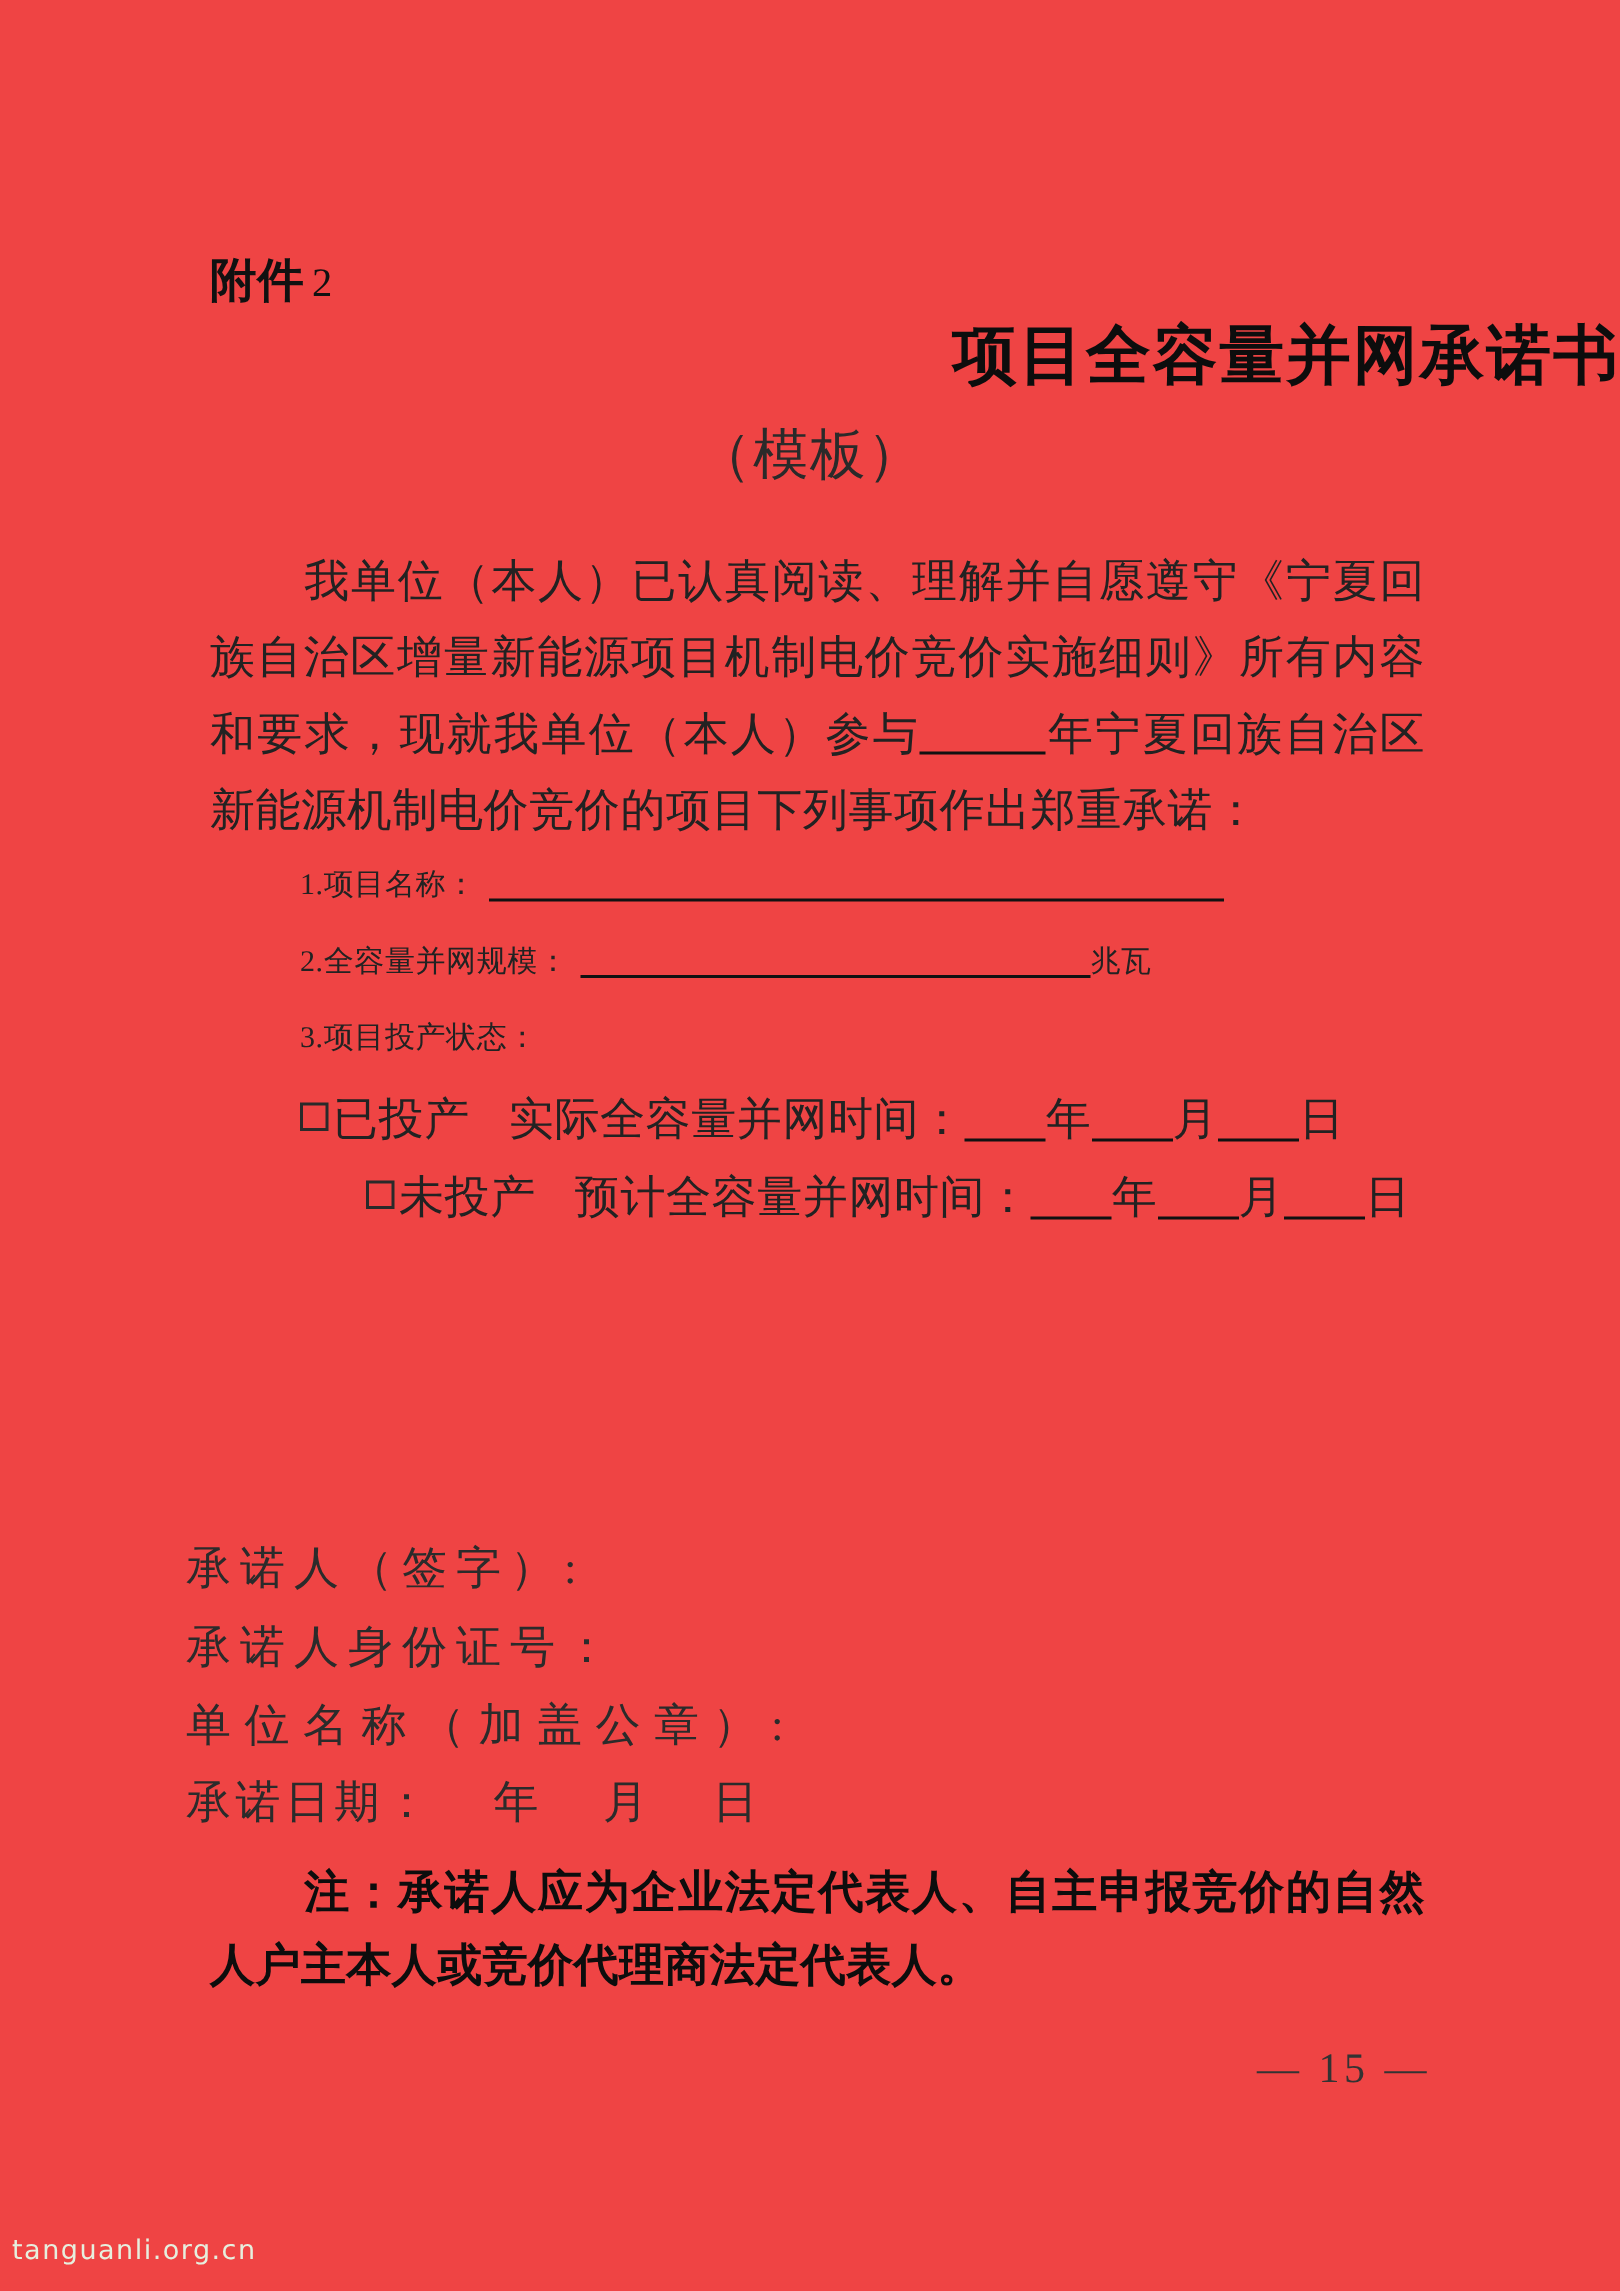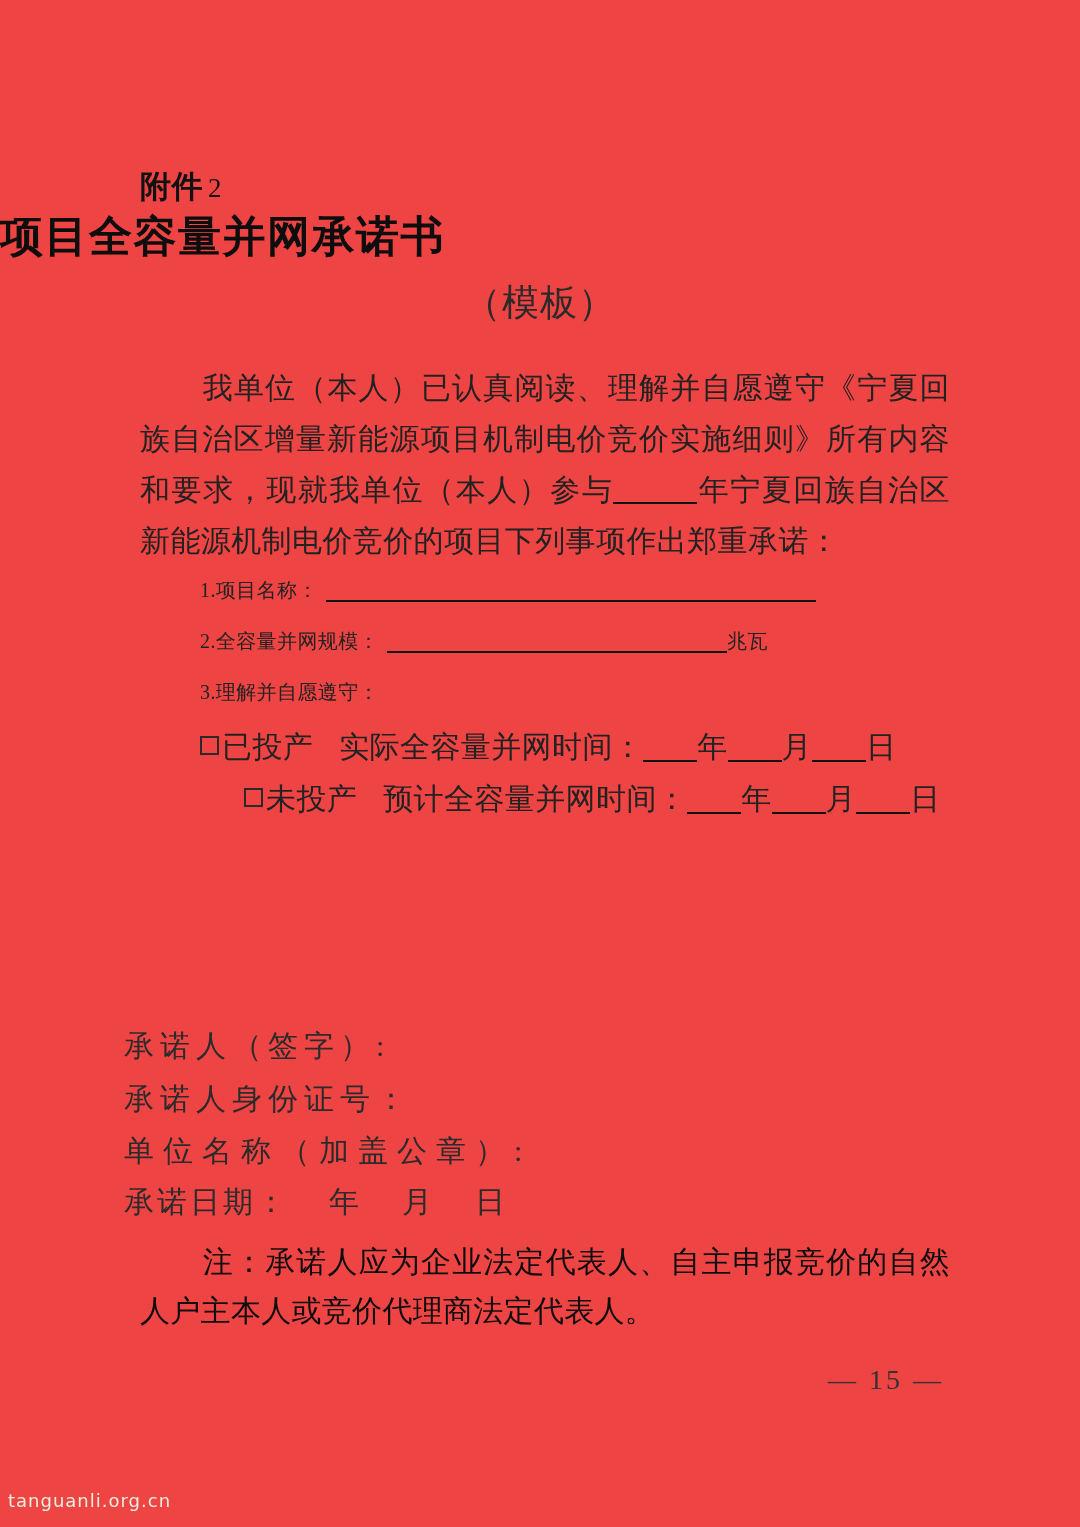--- a/index.html
+++ b/index.html
@@ -41,21 +41,21 @@
     font-size: 27px;
     margin-left: 5px;
   }
 
   
   .doc-title {
     position: absolute;
     left: 0;
     right: 0;
     top: 208px;
-    text-align: left;
+    text-align: right;
     font-family: Liberation Sans, sans-serif;
     font-size: 43px;
     font-weight: 700;
     letter-spacing: 1.5px;
     color: #0d0d0d;
   }
   .doc-subtitle {
     position: absolute;
     left: 0;
     right: 0;
@@ -165,31 +165,31 @@
 
   
   .note-block {
     position: absolute;
     left: 140px;
     width: 810px;
     top: 1237px;
     font-family: "Liberation Sans", "DejaVu Sans", sans-serif;
     font-size: 30px;
     line-height: 49px;
-    font-weight: 400;
+    font-weight: 700;
     color: #0d0d0d;
     text-align: justify;
     text-justify: inter-ideograph;
     letter-spacing: 0.3px;
   }
 
   
   .page-number {
     position: absolute;
-    right: 136px;
+    right: 126px;
     top: 1364px;
     font-size: 28px;
     color: #333;
     letter-spacing: 3px;
     white-space: nowrap;
   }
 
   
   .watermark {
     position: absolute;
@@ -221,21 +221,21 @@
 
   <div class="item" id="item-1">
     <span class="num-prefix">1.</span><span>项目名称：</span><span class="rule" id="rule-1"></span>
   </div>
 
   <div class="item" id="item-2">
     <span class="num-prefix">2.</span><span>全容量并网规模：</span><span class="rule" id="rule-2"></span><span>兆瓦</span>
   </div>
 
   <div class="item" id="item-3">
-    <span class="num-prefix">3.</span><span>理解并自愿遵守：</span>
+    <span class="num-prefix">3.</span><span>项目投产状态：</span>
   </div>
 
   <div class="check-row" id="check-row-1">
     <span class="checkbox-glyph"></span><span>已投产</span><span class="gap-wide"></span><span>实际全容量并网时间：</span><span class="blank-date"></span><span>年</span><span class="blank-date"></span><span>月</span><span class="blank-date"></span><span>日</span>
   </div>
 
   <div class="check-row" id="check-row-2">
     <span class="checkbox-glyph"></span><span>未投产</span><span class="gap-wide"></span><span>预计全容量并网时间：</span><span class="blank-date"></span><span>年</span><span class="blank-date"></span><span>月</span><span class="blank-date"></span><span>日</span>
   </div>
 

